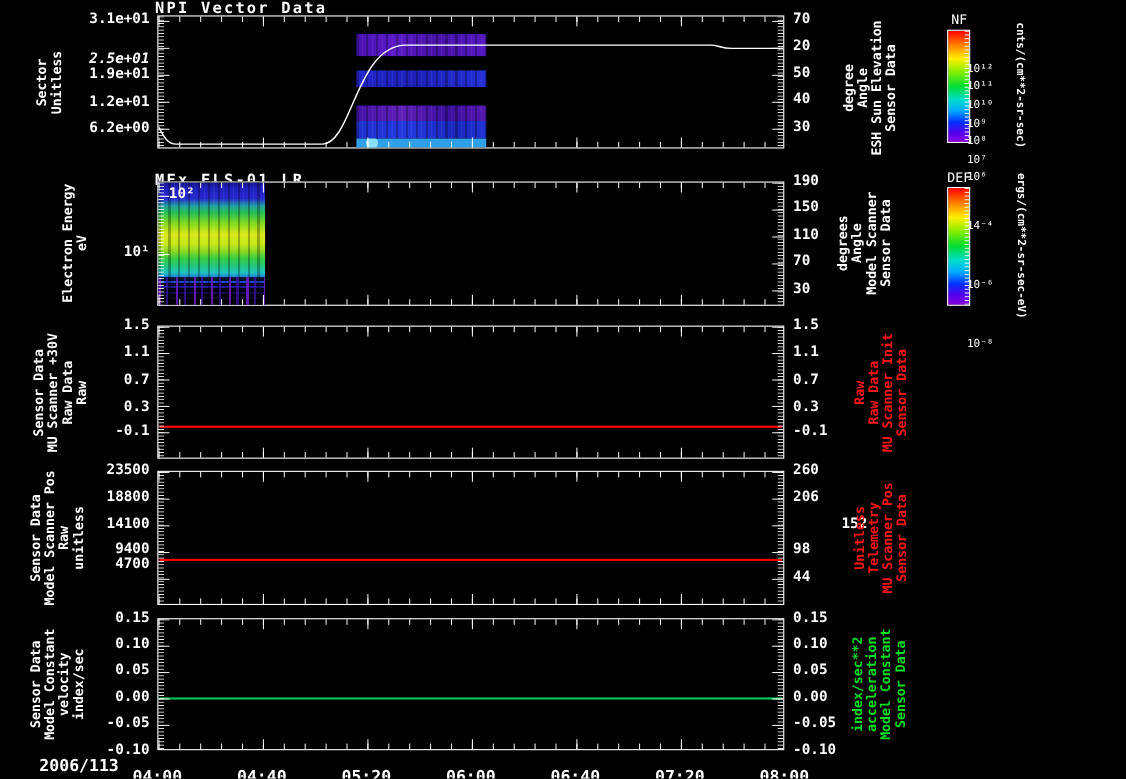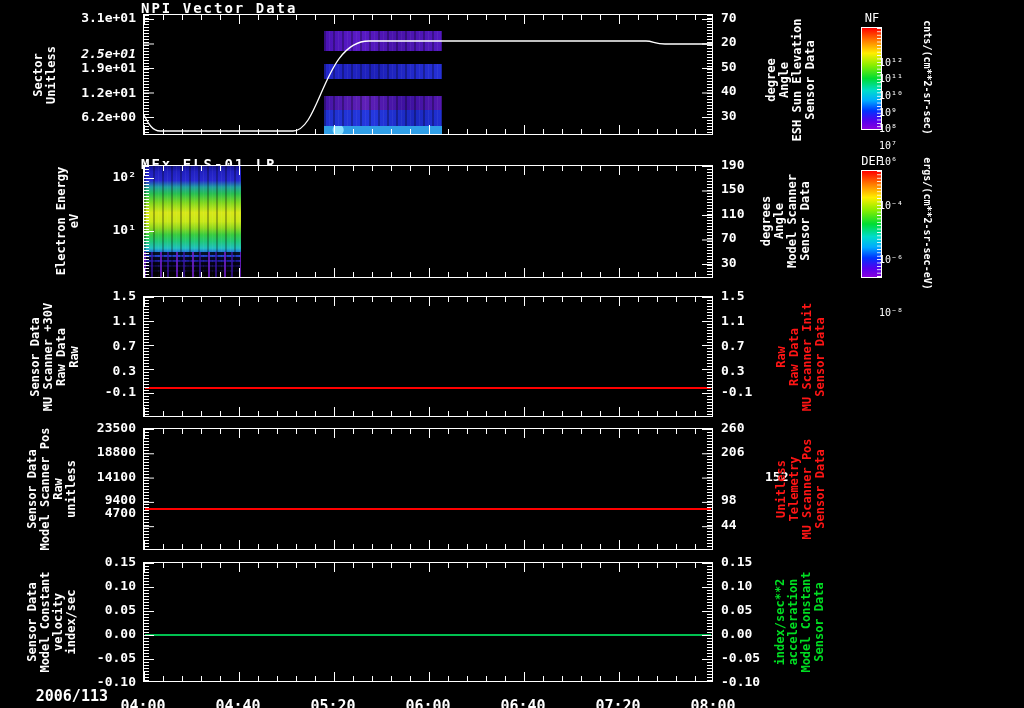--- a/index.html
+++ b/index.html
@@ -100,21 +100,21 @@
     </div>
     <div class="tk tkT"></div>
     <div class="tk tkTM"></div>
     <div class="tk tkB"></div>
     <div class="tk tkBM"></div>
     <div class="tk tkL"></div>
     <div class="tk tkLM" style="background-size:10px 53px;background-position:0 12px;"></div>
     <div class="tk tkR"></div>
     <div class="tk tkRM"></div>
   </div>
-  <div class="yt ytl" style="top:170px;">10²</div>
+  <div class="yt ytl" style="top:170px;margin-left:41px;">10²</div>
   <div class="yt ytl" style="top:223px;">10¹</div>
   <div class="yt ytr" style="top:158px;">190</div>
   <div class="yt ytr" style="top:182px;">150</div>
   <div class="yt ytr" style="top:207px;">110</div>
   <div class="yt ytr" style="top:231px;">70</div>
   <div class="yt ytr" style="top:256px;">30</div>
   <div class="rlab" style="left:-12px;top:207px;width:160px;height:28px;">
     <div>Electron Energy</div>
     <div>eV</div>
   </div>
@@ -248,18 +248,18 @@
   <div class="cbt" style="top:71px;">10⁹</div>
   <div class="cbt" style="top:87px;">10⁸</div>
   <div class="cbt" style="top:104px;">10⁷</div>
   <div class="cbt" style="top:120px;">10⁶</div>
   <div class="cbunit" style="left:867px;top:72px;width:120px;">cnts/(cm**2-sr-sec)</div>
 
   <div class="cbname" style="left:853px;top:154px;width:38px;">DEF</div>
   <div class="cbar" style="top:170px;height:108px;">
       <div class="comb"></div>
     </div>
-  <div class="cbt" style="top:164px;">10⁻⁴</div>
+  <div class="cbt" style="top:164px;">14⁻⁴</div>
   <div class="cbt" style="top:218px;">10⁻⁶</div>
   <div class="cbt" style="top:271px;">10⁻⁸</div>
   <div class="cbunit" style="left:860px;top:218px;width:135px;">ergs/(cm**2-sr-sec-eV)</div>
 
 </div>
 
 </body></html>

